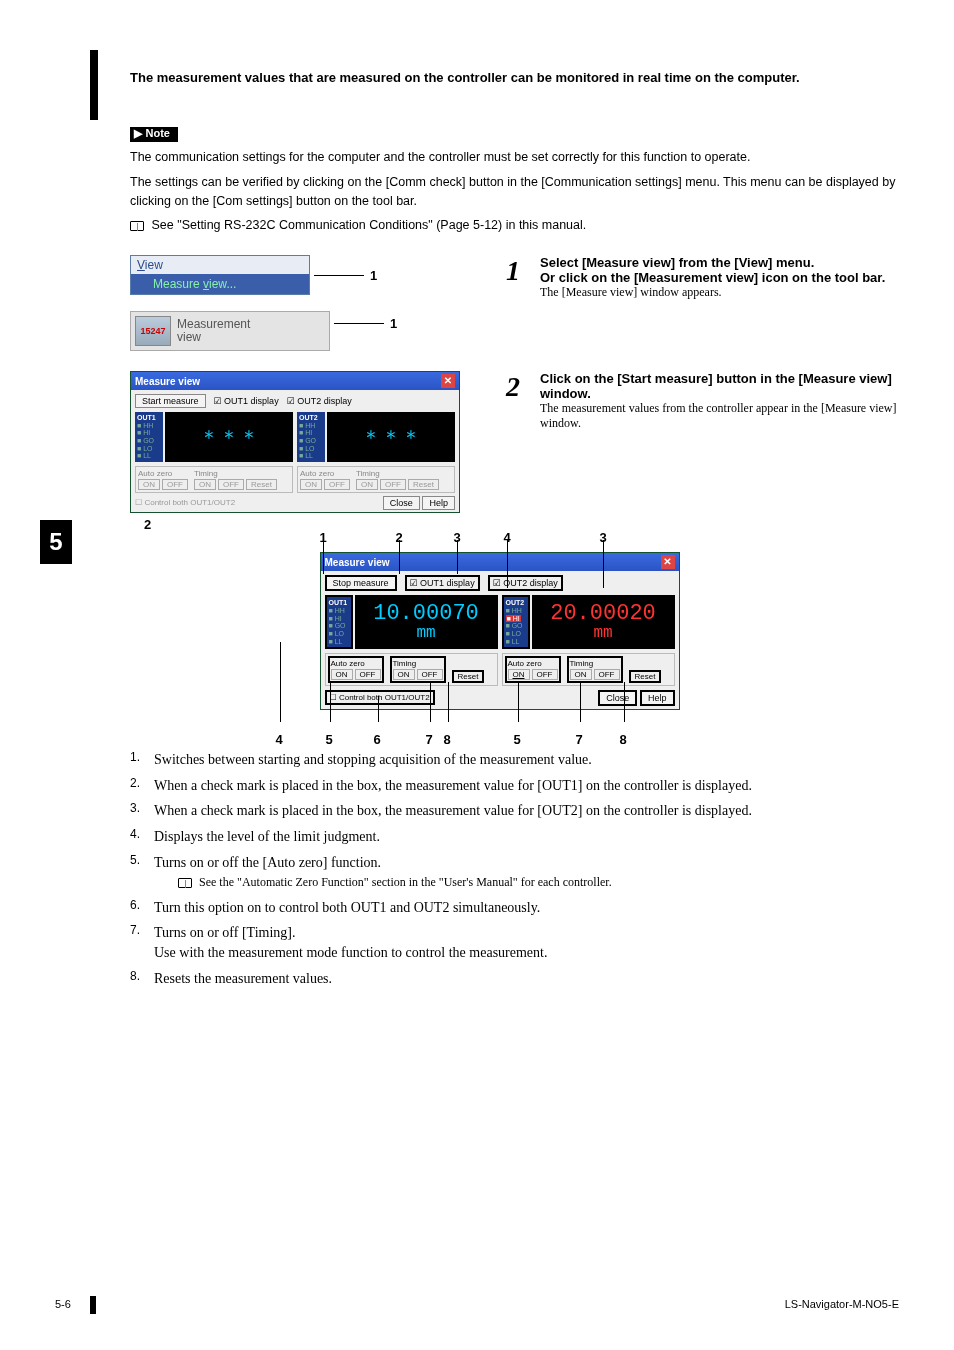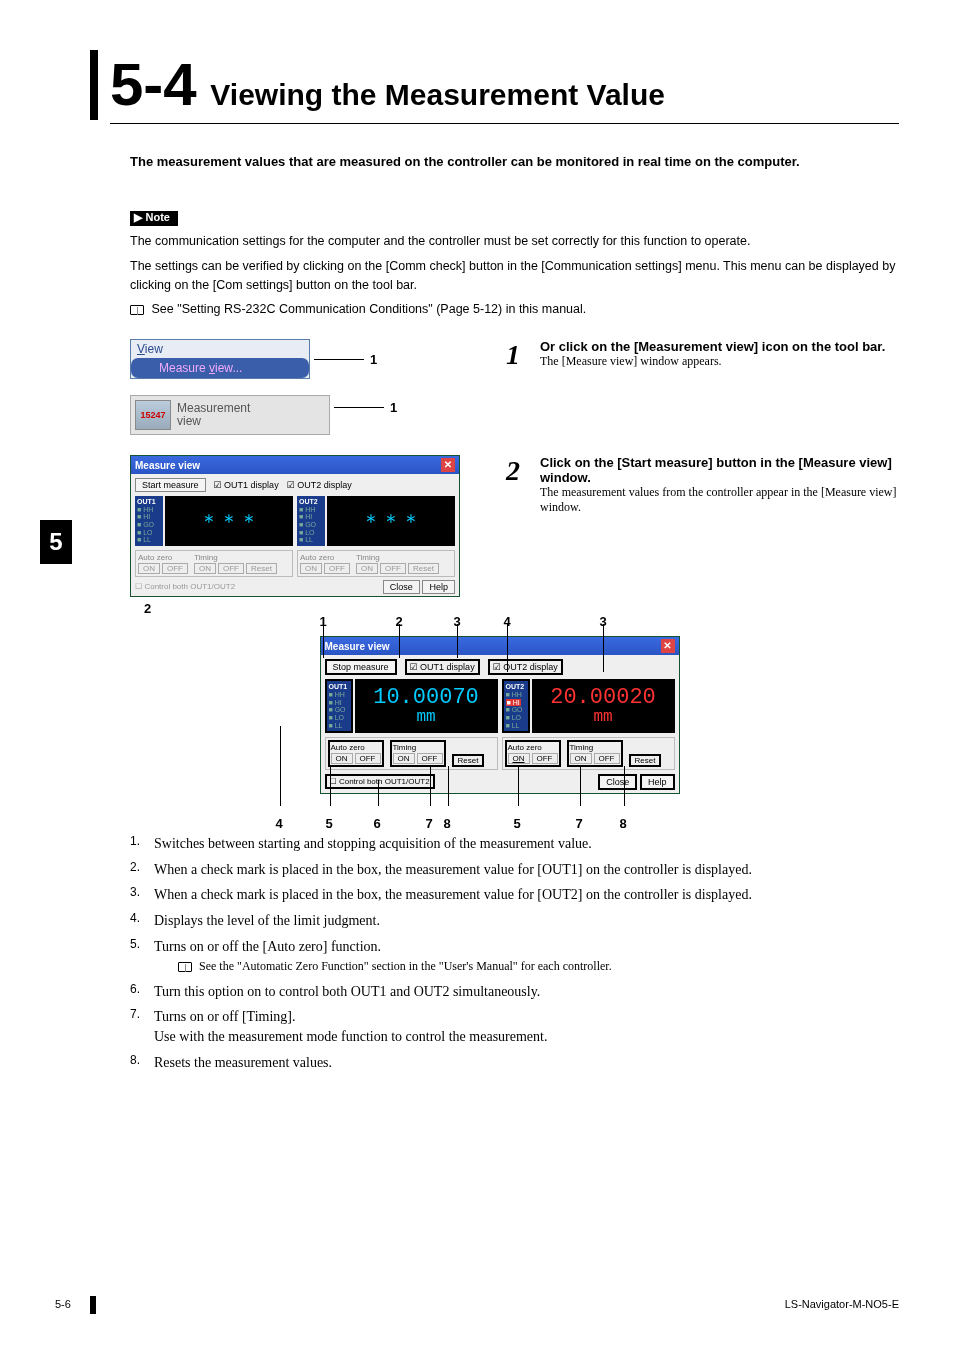--- a/index.html
+++ b/index.html
@@ -108,23 +108,22 @@
     font-size: 12px;
   }
   .menu-title {
     background: #e8ecf4;
     padding: 2px 6px;
     color: #2a4b8d;
   }
   .menu-title .u { text-decoration: underline; }
   .menu-item {
     background: #3b5eaa;
-    color: #f0abfc;
-    padding: 3px 28px;
-    border-radius: 7px;
+    color: #86efac;
+    padding: 3px 22px;
   }
   .leader {
     display:inline-block;
     border-top:1px solid #000;
     width:50px;
     vertical-align:middle;
     margin-left:4px;
   }
   .leader-row { display:flex; align-items:center; }
   .leader-label { font-weight:bold; margin-left:6px; }
@@ -236,24 +235,20 @@
     position:absolute;
     left:90px; bottom:36px; width:6px; height:18px; background:#000;
   }
 </style>
 </head>
 <body>
 
 <div class="page">
   <div class="section-bar"></div>
 
-  <div class="heading-row">
-    <span class="section-number">5-4</span>
-    <span class="section-title">Viewing the Measurement Value</span>
-  </div>
 
   <div class="intro">The measurement values that are measured on the controller can be monitored in real time on the computer.</div>
 
   <div class="note-badge">
     <span class="note-arrow">▶</span>
     <span>Note</span>
   </div>
   <div class="note-body">The communication settings for the computer and the controller must be set correctly for this function to operate.</div>
   <div class="note-body">The settings can be verified by clicking on the [Comm check] button in the [Communication settings] menu. This menu can be displayed by clicking on the [Com settings] button on the tool bar.</div>
   <div class="note-body">
@@ -276,20 +271,21 @@
         <div class="toolbar-mock">
           <div class="tb-icon">15247</div>
           <div class="tb-text">Measurement<br>view</div>
         </div>
         <span class="leader"></span>
         <span class="leader-label">1</span>
       </div>
     </div>
     <div class="step-num">1</div>
     <div class="step-text">
+      <div class="bold">Select [Measure view] from the [View] menu.</div>
       <div class="bold">Or click on the [Measurement view] icon on the tool bar.</div>
       <div class="reg">The [Measure view] window appears.</div>
     </div>
   </div>
 
   
   <div class="step-block">
     <div class="step-left">
       <div class="mv-window">
         <div class="mv-title">

